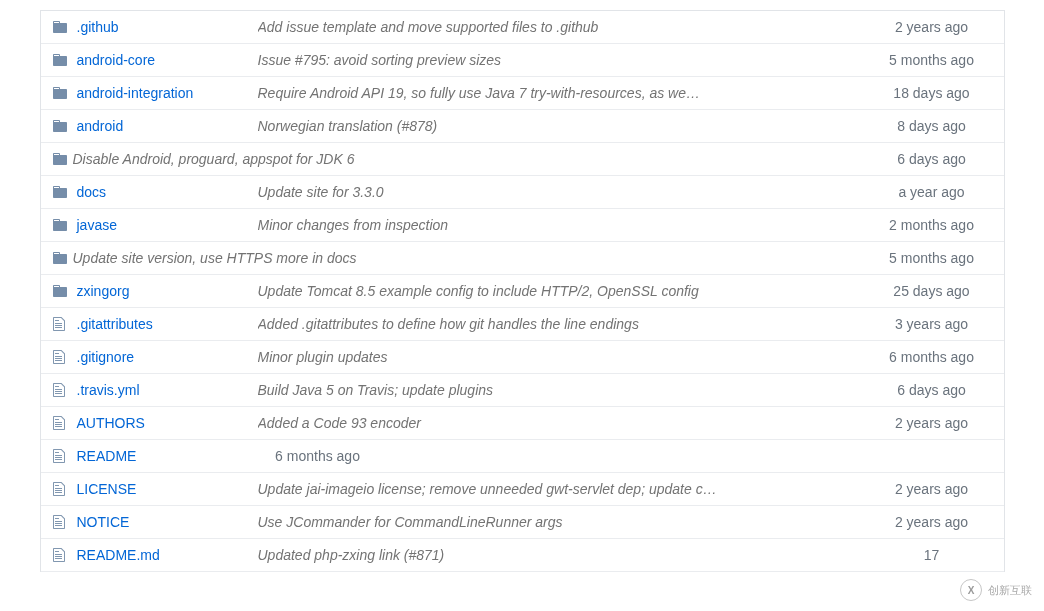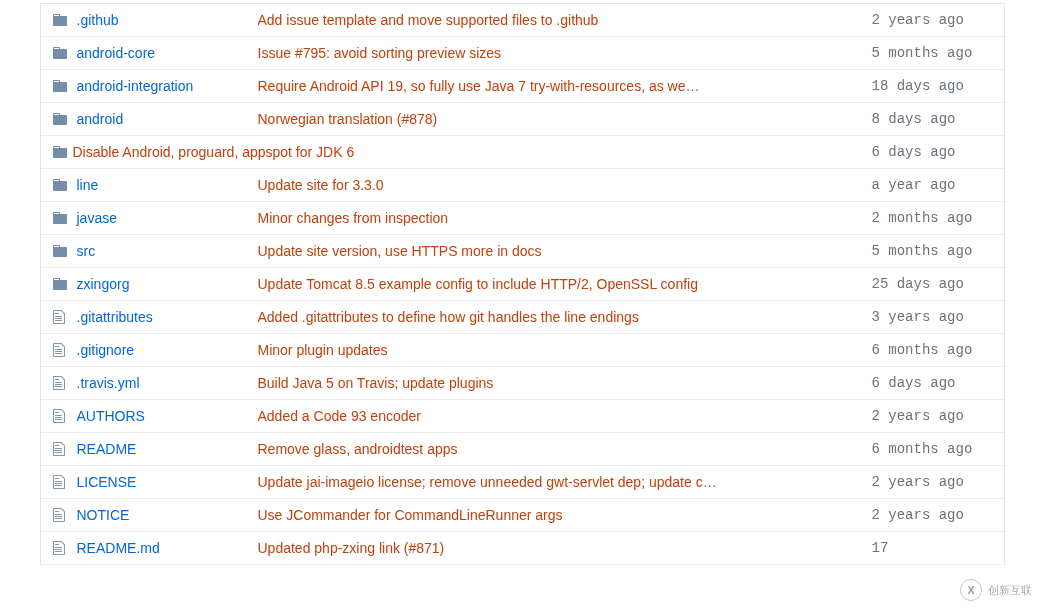--- a/index.html
+++ b/index.html
@@ -6,21 +6,21 @@
     body {
       font-family: -apple-system, BlinkMacSystemFont, "Segoe UI", Helvetica, Arial, sans-serif;
       font-size: 14px;
       color: #24292e;
       background: #fff;
       width: 1044px;
     }
     .file-list {
       border: 1px solid #e1e4e8;
       border-bottom: none;
-      margin: 3px auto;
+      margin: 10px auto;
       width: 965px;
     }
     .file-row {
       display: flex;
       align-items: center;
       padding: 8px 12px;
       border-bottom: 1px solid #eaecef;
       background: #fff;
       min-height: 33px;
     }
@@ -46,31 +46,31 @@
     }
     .message-cell {
       flex: 1;
       color: #6a737d;
       overflow: hidden;
       text-overflow: ellipsis;
       white-space: nowrap;
       padding-right: 10px;
     }
     .message-link {
-      color: #c2410c;
+      color: #737373;
       text-decoration: none;
       cursor: pointer;
+      font-style: italic;
     }
     .age-cell {
       width: 120px;
       flex-shrink: 0;
-      text-align: left;
+      text-align: center;
       color: #6a737d;
       white-space: nowrap;
-      font-family: Liberation Mono, monospace;
     }
     .svg-icon { fill: currentColor; display: block; }
     .watermark {
       position: fixed;
       bottom: 8px;
       right: 8px;
       display: flex;
       align-items: center;
       gap: 6px;
       color: #999;
@@ -144,41 +144,40 @@
       </span>
       <span class="message-cell"><a class="message-link">Disable Android, proguard, appspot for JDK 6</a></span>
       <span class="age-cell">6 days ago</span>
     </div>
     <div class="file-row">
       <span class="icon-cell">
         <svg class="svg-icon" viewBox="0 0 14 16" width="14" height="16">
           <path fill-rule="evenodd" d="M13 4H7V3c0-.66-.31-1-1-1H1c-.55 0-1 .45-1 1v10c0 .55.45 1 1 1h12c.55 0 1-.45 1-1V5c0-.55-.45-1-1-1zM6 4H1V3h5v1z"></path>
         </svg>
       </span>
-      <span class="name-cell"><a class="name-link">line</a></span>
+      <span class="name-cell"><a class="name-link">docs</a></span>
       <span class="message-cell"><a class="message-link">Update site for 3.3.0</a></span>
       <span class="age-cell">a year ago</span>
     </div>
     <div class="file-row">
       <span class="icon-cell">
         <svg class="svg-icon" viewBox="0 0 14 16" width="14" height="16">
           <path fill-rule="evenodd" d="M13 4H7V3c0-.66-.31-1-1-1H1c-.55 0-1 .45-1 1v10c0 .55.45 1 1 1h12c.55 0 1-.45 1-1V5c0-.55-.45-1-1-1zM6 4H1V3h5v1z"></path>
         </svg>
       </span>
       <span class="name-cell"><a class="name-link">javase</a></span>
       <span class="message-cell"><a class="message-link">Minor changes from inspection</a></span>
       <span class="age-cell">2 months ago</span>
     </div>
     <div class="file-row">
       <span class="icon-cell">
         <svg class="svg-icon" viewBox="0 0 14 16" width="14" height="16">
           <path fill-rule="evenodd" d="M13 4H7V3c0-.66-.31-1-1-1H1c-.55 0-1 .45-1 1v10c0 .55.45 1 1 1h12c.55 0 1-.45 1-1V5c0-.55-.45-1-1-1zM6 4H1V3h5v1z"></path>
         </svg>
       </span>
-      <span class="name-cell"><a class="name-link">src</a></span>
       <span class="message-cell"><a class="message-link">Update site version, use HTTPS more in docs</a></span>
       <span class="age-cell">5 months ago</span>
     </div>
     <div class="file-row">
       <span class="icon-cell">
         <svg class="svg-icon" viewBox="0 0 14 16" width="14" height="16">
           <path fill-rule="evenodd" d="M13 4H7V3c0-.66-.31-1-1-1H1c-.55 0-1 .45-1 1v10c0 .55.45 1 1 1h12c.55 0 1-.45 1-1V5c0-.55-.45-1-1-1zM6 4H1V3h5v1z"></path>
         </svg>
       </span>
       <span class="name-cell"><a class="name-link">zxingorg</a></span>
@@ -225,21 +224,20 @@
       <span class="message-cell"><a class="message-link">Added a Code 93 encoder</a></span>
       <span class="age-cell">2 years ago</span>
     </div>
     <div class="file-row">
       <span class="icon-cell" style="color: rgba(3, 47, 98, 0.5);">
         <svg class="svg-icon" viewBox="0 0 12 16" width="12" height="16">
           <path fill-rule="evenodd" d="M6 5H2V4h4v1zM2 8h7V7H2v1zm0 2h7V9H2v1zm0 2h7v-1H2v1zm10-7.5V14c0 .55-.45 1-1 1H1c-.55 0-1-.45-1-1V2c0-.55.45-1 1-1h7.5L12 4.5zM11 5L8 2H1v12h10V5z"></path>
         </svg>
       </span>
       <span class="name-cell"><a class="name-link">README</a></span>
-      <span class="message-cell"><a class="message-link">Remove glass, androidtest apps</a></span>
       <span class="age-cell">6 months ago</span>
     </div>
     <div class="file-row">
       <span class="icon-cell" style="color: rgba(3, 47, 98, 0.5);">
         <svg class="svg-icon" viewBox="0 0 12 16" width="12" height="16">
           <path fill-rule="evenodd" d="M6 5H2V4h4v1zM2 8h7V7H2v1zm0 2h7V9H2v1zm0 2h7v-1H2v1zm10-7.5V14c0 .55-.45 1-1 1H1c-.55 0-1-.45-1-1V2c0-.55.45-1 1-1h7.5L12 4.5zM11 5L8 2H1v12h10V5z"></path>
         </svg>
       </span>
       <span class="name-cell"><a class="name-link">LICENSE</a></span>
       <span class="message-cell"><a class="message-link">Update jai-imageio license; remove unneeded gwt-servlet dep; update c…</a></span>

